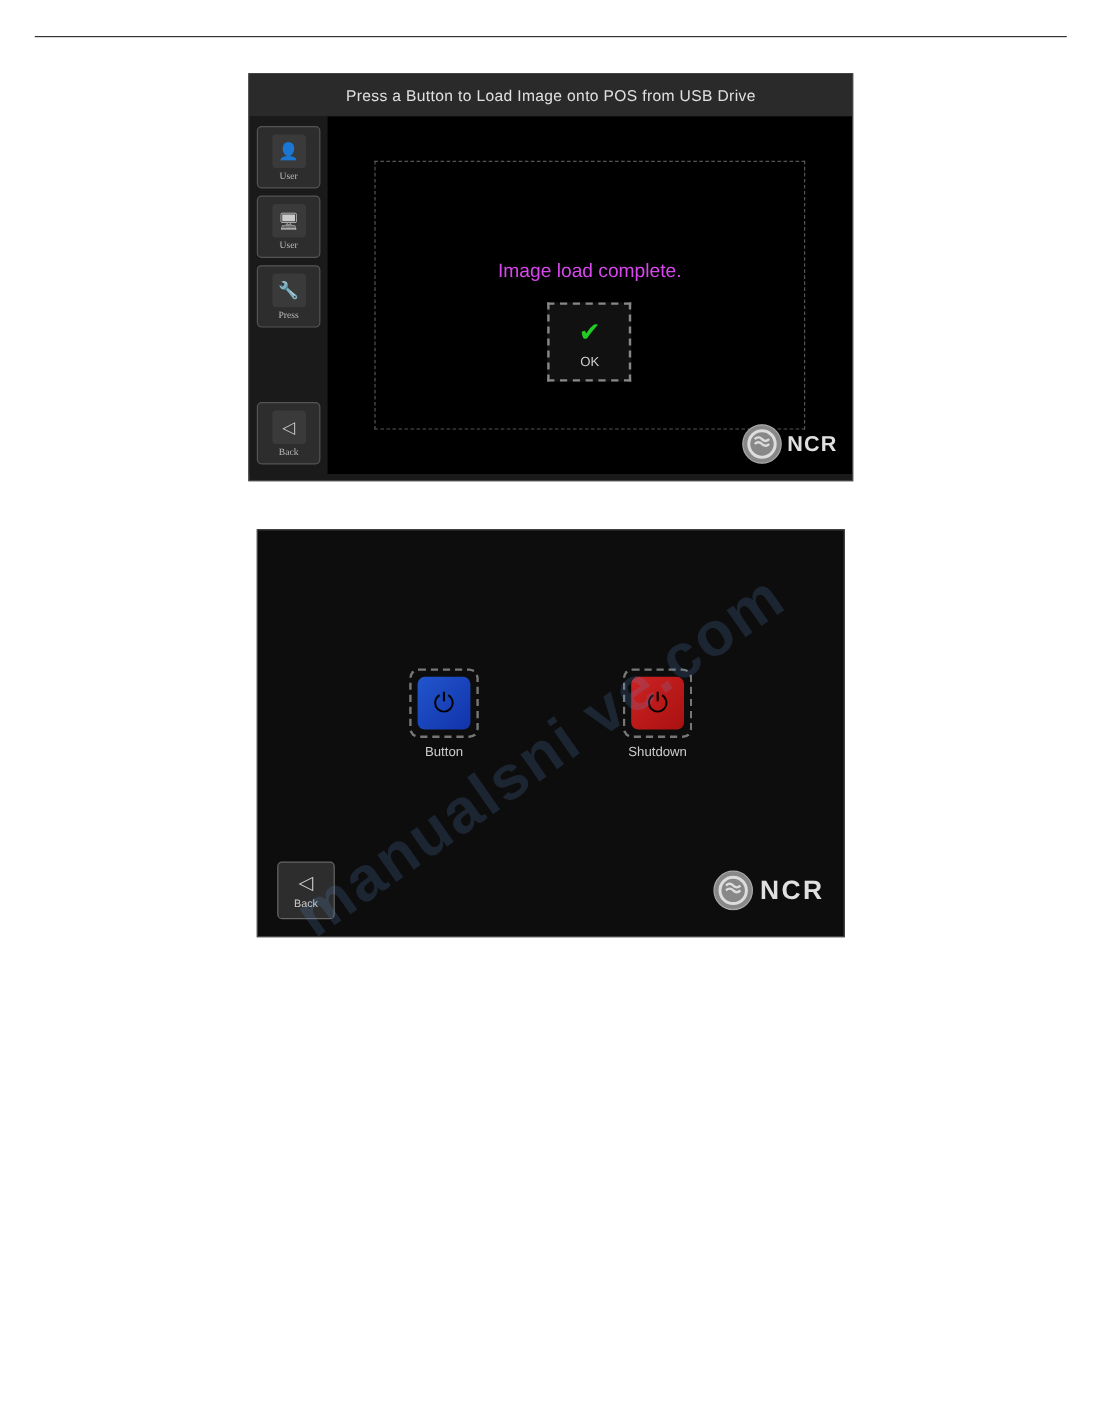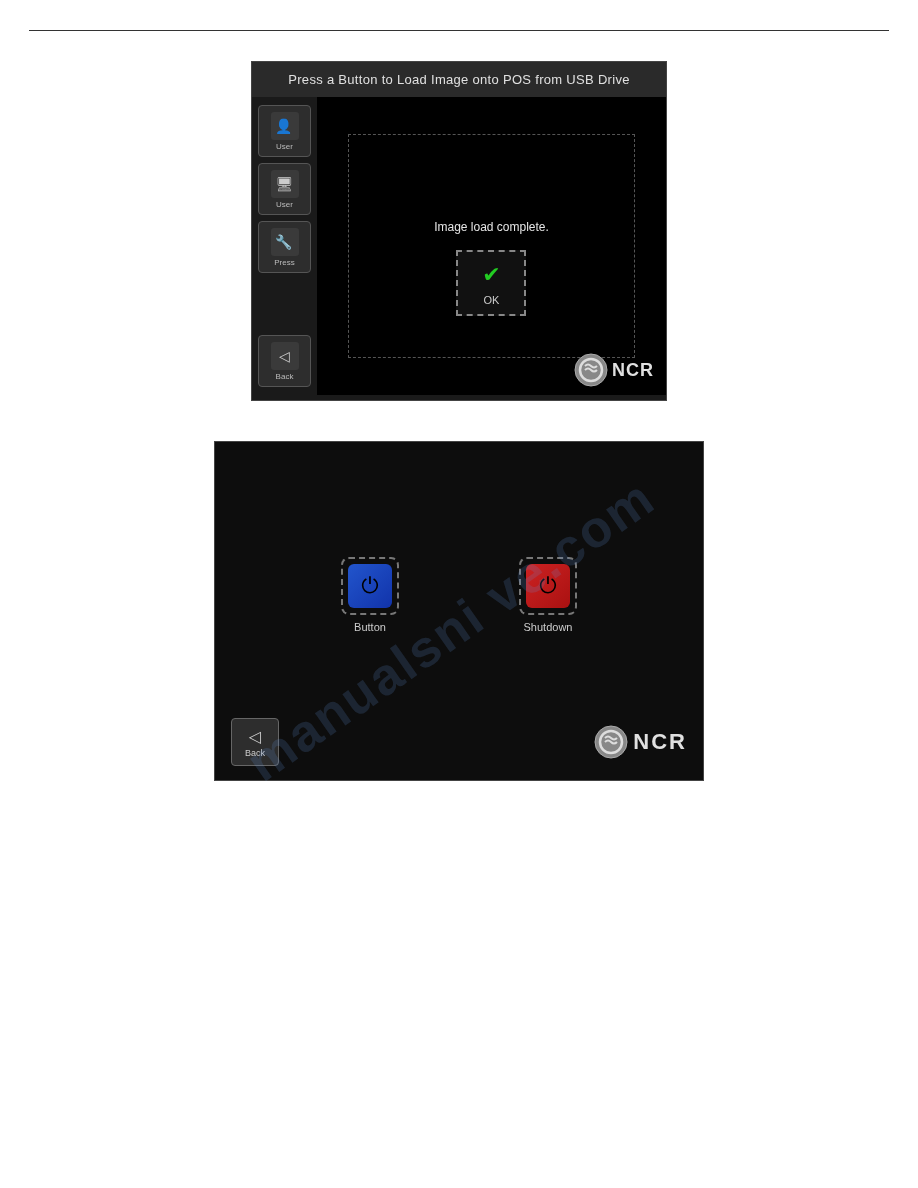--- a/index.html
+++ b/index.html
@@ -46,21 +46,21 @@
       color: rgba(100, 150, 220, 0.18);
       font-size: 52px;
       font-weight: bold;
       transform: rotate(-35deg);
       white-space: nowrap;
       letter-spacing: 2px;
     }
 
     
     .screenshot-1 {
-      width: 416px;
+      width: 504px;
       height: 340px;
       background: #1a1a1a;
       margin: 0 auto 40px auto;
       position: relative;
       border: 1px solid #444;
     }
 
     .screen1-header {
       background: #2a2a2a;
       color: #e0e0e0;
@@ -110,20 +110,21 @@
       border-radius: 3px;
       display: flex;
       align-items: center;
       justify-content: center;
       font-size: 14px;
     }
 
     .sidebar-btn-label {
       font-size: 8px;
       color: #bbb;
+      font-family: Liberation Serif, serif;
     }
 
     .back-btn {
       background: #2d2d2d;
       border: 1px solid #555;
       border-radius: 4px;
       color: #ccc;
       font-size: 9px;
       text-align: center;
       padding: 4px 2px;
@@ -154,22 +155,22 @@
       width: 82%;
       height: 75%;
       display: flex;
       flex-direction: column;
       align-items: center;
       justify-content: center;
       gap: 16px;
     }
 
     .dialog-message {
-      color: #e5e5e5;
-      font-size: 12px;
+      color: #d946ef;
+      font-size: 16px;
       margin-top: 44px;
     }
 
     .dialog-ok-btn {
       border: 2px dashed #888;
       background: #111;
       padding: 8px 18px;
       cursor: pointer;
       display: flex;
       flex-direction: column;

